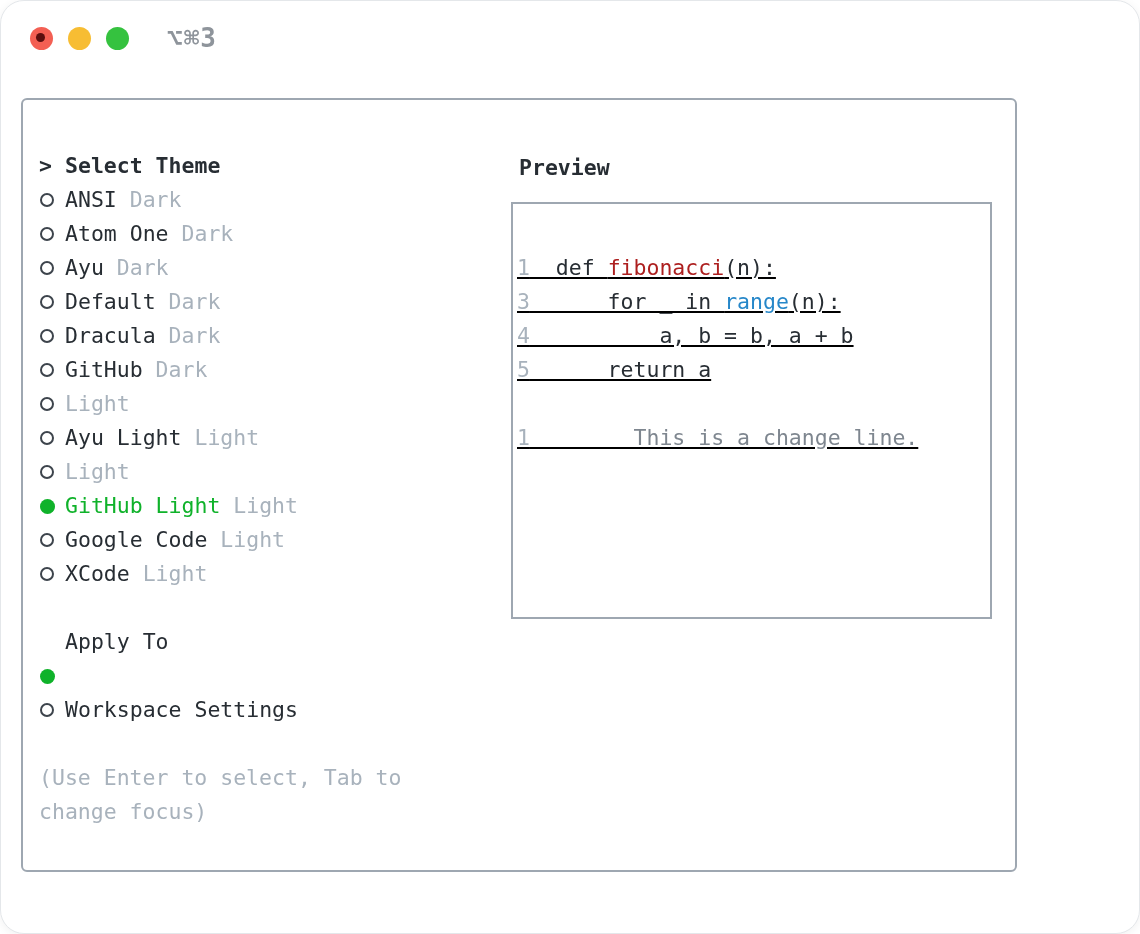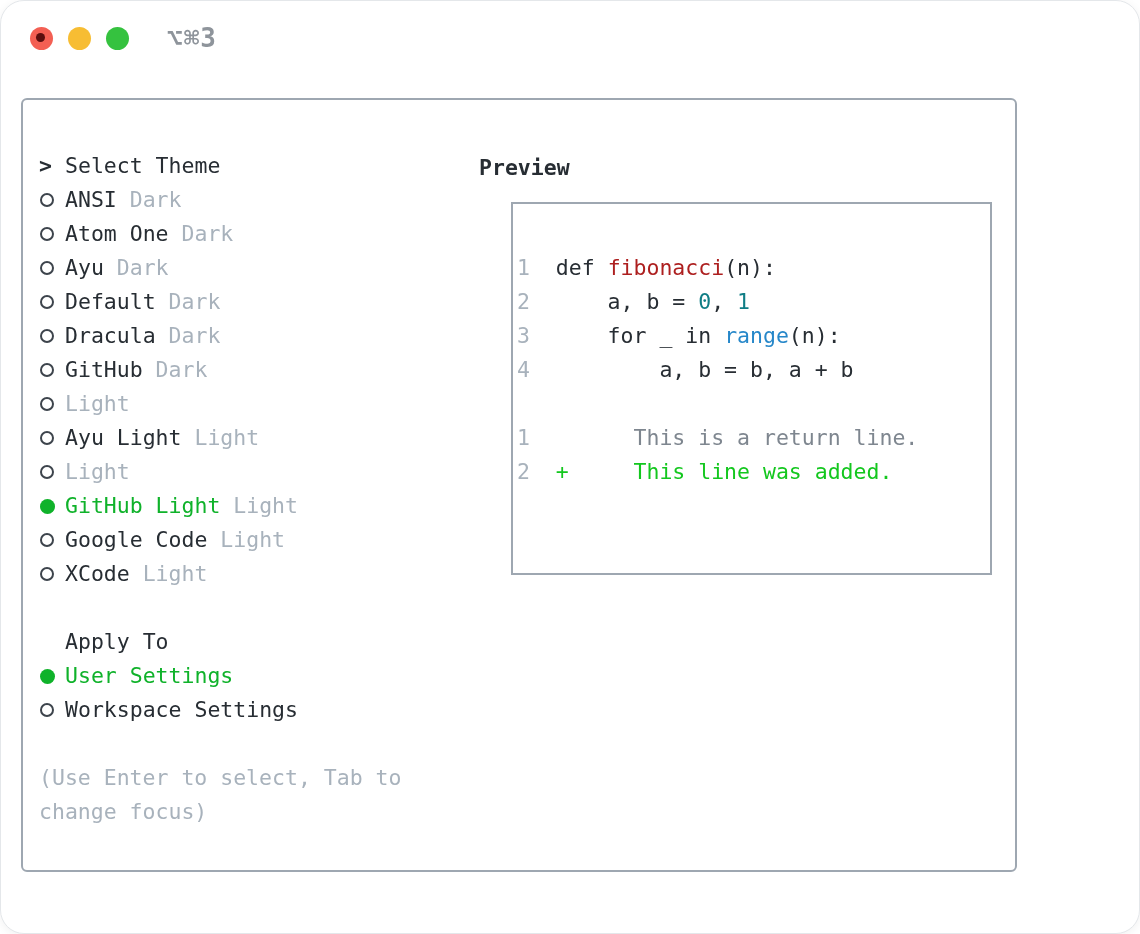--- a/index.html
+++ b/index.html
@@ -31,34 +31,34 @@
 
   .leftcol{position:absolute;left:16px;top:49px;font-size:21.5px;color:var(--c-dark);}
   .row{display:flex;height:34px;line-height:34px;white-space:pre;align-items:flex-start;}
   .mark{width:26px;flex:none;height:34px;position:relative;}
   .mark .chev{font-weight:700;color:var(--c-dark);}
   .radio{
     position:absolute;left:1px;top:10px;width:14px;height:14px;border-radius:50%;
     border:2px solid #3d444c;background:transparent;
   }
   .radio.sel{border:none;background:var(--c-green);width:15px;height:15px;}
-  .row.header .label{font-weight:400;text-align:center;}
+  .row.header .label{font-weight:700;text-align:center;}
   .row.selected .label{color:var(--c-green);}
   .suffix{color:var(--c-muted);}
   .section-label{color:var(--c-dark);}
   .hint{color:var(--c-muted);}
 
   .preview-title{
-    position:absolute;left:456px;top:51px;height:34px;line-height:34px;
+    position:absolute;left:496px;top:51px;height:34px;line-height:34px;
     font-size:21.5px;font-weight:700;color:var(--c-dark);
   }
   .preview-box{
-    position:absolute;left:488px;top:102px;width:481px;height:373px;
+    position:absolute;left:488px;top:102px;width:481px;height:417px;
     border:2px solid var(--c-border);background:#ffffff;
-    padding:47px 0 0 4px;overflow:hidden;
+    padding:47px 0 0 4px;overflow:hidden;text-decoration:underline;
   }
   .pline{height:34px;line-height:34px;white-space:pre;font-size:21.5px;}
   .seg.ln{color:var(--c-ln);}
   .seg.pl{color:var(--c-dark);}
   .seg.fn{color:var(--c-red-fn);}
   .seg.nm{color:var(--c-teal);}
   .seg.cl{color:var(--c-blue);text-align:right;}
   .seg.ct{color:var(--c-ctx);}
   .seg.de{color:var(--c-red-del);}
   .seg.ad{color:var(--c-green-bright);}
@@ -82,30 +82,29 @@
         <div class="row"><span class="mark"><span class="radio"></span></span><span class="label">Dracula </span><span class="suffix">Dark</span></div>
         <div class="row"><span class="mark"><span class="radio"></span></span><span class="label">GitHub </span><span class="suffix">Dark</span></div>
         <div class="row"><span class="mark"><span class="radio"></span></span><span class="suffix">Light</span></div>
         <div class="row"><span class="mark"><span class="radio"></span></span><span class="label">Ayu Light </span><span class="suffix">Light</span></div>
         <div class="row"><span class="mark"><span class="radio"></span></span><span class="suffix">Light</span></div>
         <div class="row selected"><span class="mark"><span class="radio sel"></span></span><span class="label">GitHub Light </span><span class="suffix">Light</span></div>
         <div class="row"><span class="mark"><span class="radio"></span></span><span class="label">Google Code </span><span class="suffix">Light</span></div>
         <div class="row"><span class="mark"><span class="radio"></span></span><span class="label">XCode </span><span class="suffix">Light</span></div>
         <div class="row"></div>
         <div class="row"><span class="mark"></span><span class="section-label">Apply To</span></div>
-        <div class="row selected"><span class="mark"><span class="radio sel"></span></span><span class="label">User Settings</span></div>
+        <div class="row selected"><span class="mark"><span class="radio sel"></span></span></div>
         <div class="row"><span class="mark"><span class="radio"></span></span><span class="label">Workspace Settings</span></div>
         <div class="row"></div>
         <div class="row"><span class="hint">(Use Enter to select, Tab to</span></div>
         <div class="row"><span class="hint">change focus)</span></div>
       </div>
     <div class="preview-title">Preview</div>
     <div class="preview-box">
         <div class="pline"><span class="seg ln">1</span><span class="seg pl">  def </span><span class="seg fn">fibonacci</span><span class="seg pl">(n):</span></div>
-        <div class="pline"><span class="seg ln">2</span><span class="seg pl">      a, b = </span><span class="seg nm">0</span><span class="seg pl">, </span><span class="seg nm">1</span></div>
         <div class="pline"><span class="seg ln">3</span><span class="seg pl">      for _ in </span><span class="seg cl">range</span><span class="seg pl">(n):</span></div>
         <div class="pline"><span class="seg ln">4</span><span class="seg pl">          a, b = b, a + b</span></div>
+        <div class="pline"><span class="seg ln">5</span><span class="seg pl">      return a</span></div>
         <div class="pline"></div>
-        <div class="pline"><span class="seg ln">1</span><span class="seg ct">        This is a return line.</span></div>
-        <div class="pline"><span class="seg ln">2</span><span class="seg ad">  +     This line was added.</span></div>
+        <div class="pline"><span class="seg ln">1</span><span class="seg ct">        This is a change line.</span></div>
       </div>
   </div>
 </div>
 
 </body></html>

